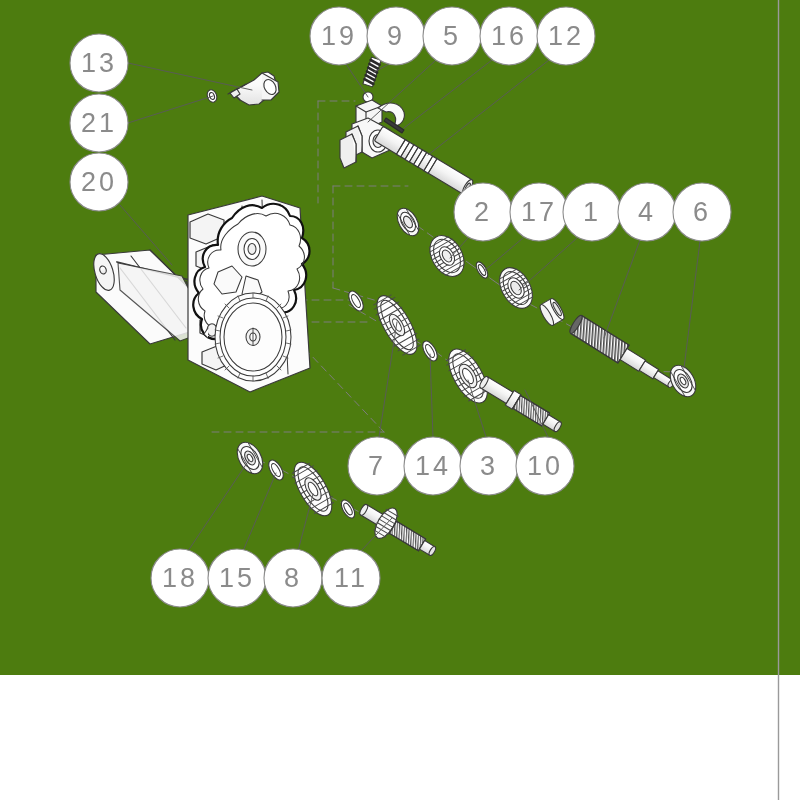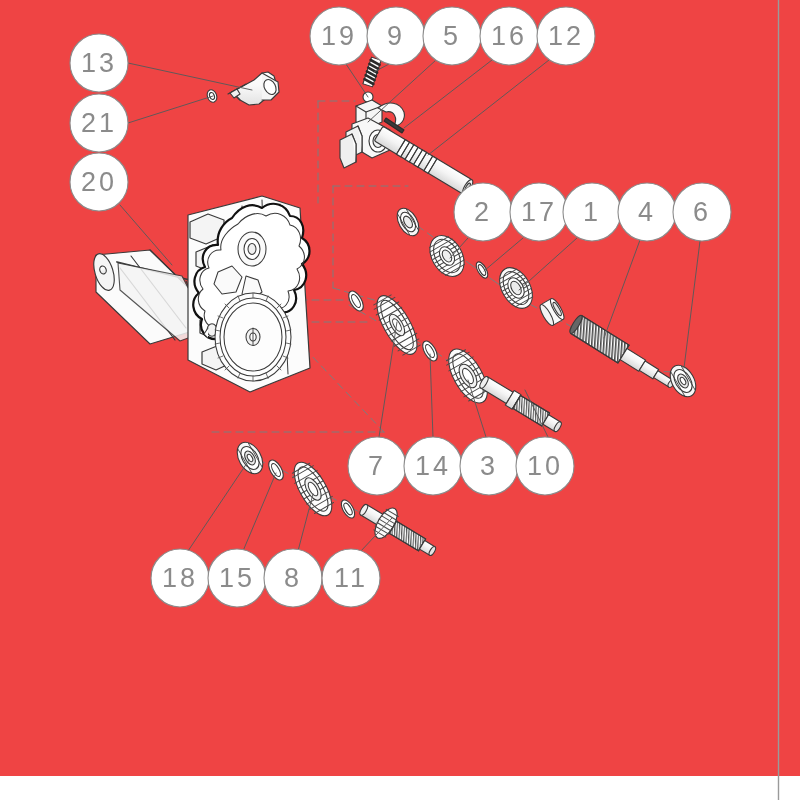--- a/index.html
+++ b/index.html
@@ -1,19 +1,19 @@
 <!DOCTYPE html>
 <html><head>
 <meta charset="utf-8">
 <title>Exploded Parts Diagram</title>
 <style>
   html,body{margin:0;padding:0;background:#ffffff;}
   body{width:800px;height:800px;overflow:hidden;
        font-family:"Liberation Sans","DejaVu Sans",sans-serif;}
-  #sheet{position:relative;width:800px;height:776px;background:#ef4444;text-align:right;}
+  #sheet{position:relative;width:800px;height:675px;background:#4d7c0f;text-align:right;}
   #sheet svg{position:absolute;left:0;top:0;}
   .callout-num{font-family:"Liberation Sans","DejaVu Sans",sans-serif;
                font-size:27px;fill:#8b8b8b;letter-spacing:3px;}
 </style>
 </head>
 <body>
 
 <div id="sheet">
 <svg width="800" height="800" viewBox="0 0 800 800" xmlns="http://www.w3.org/2000/svg">
   <defs>

